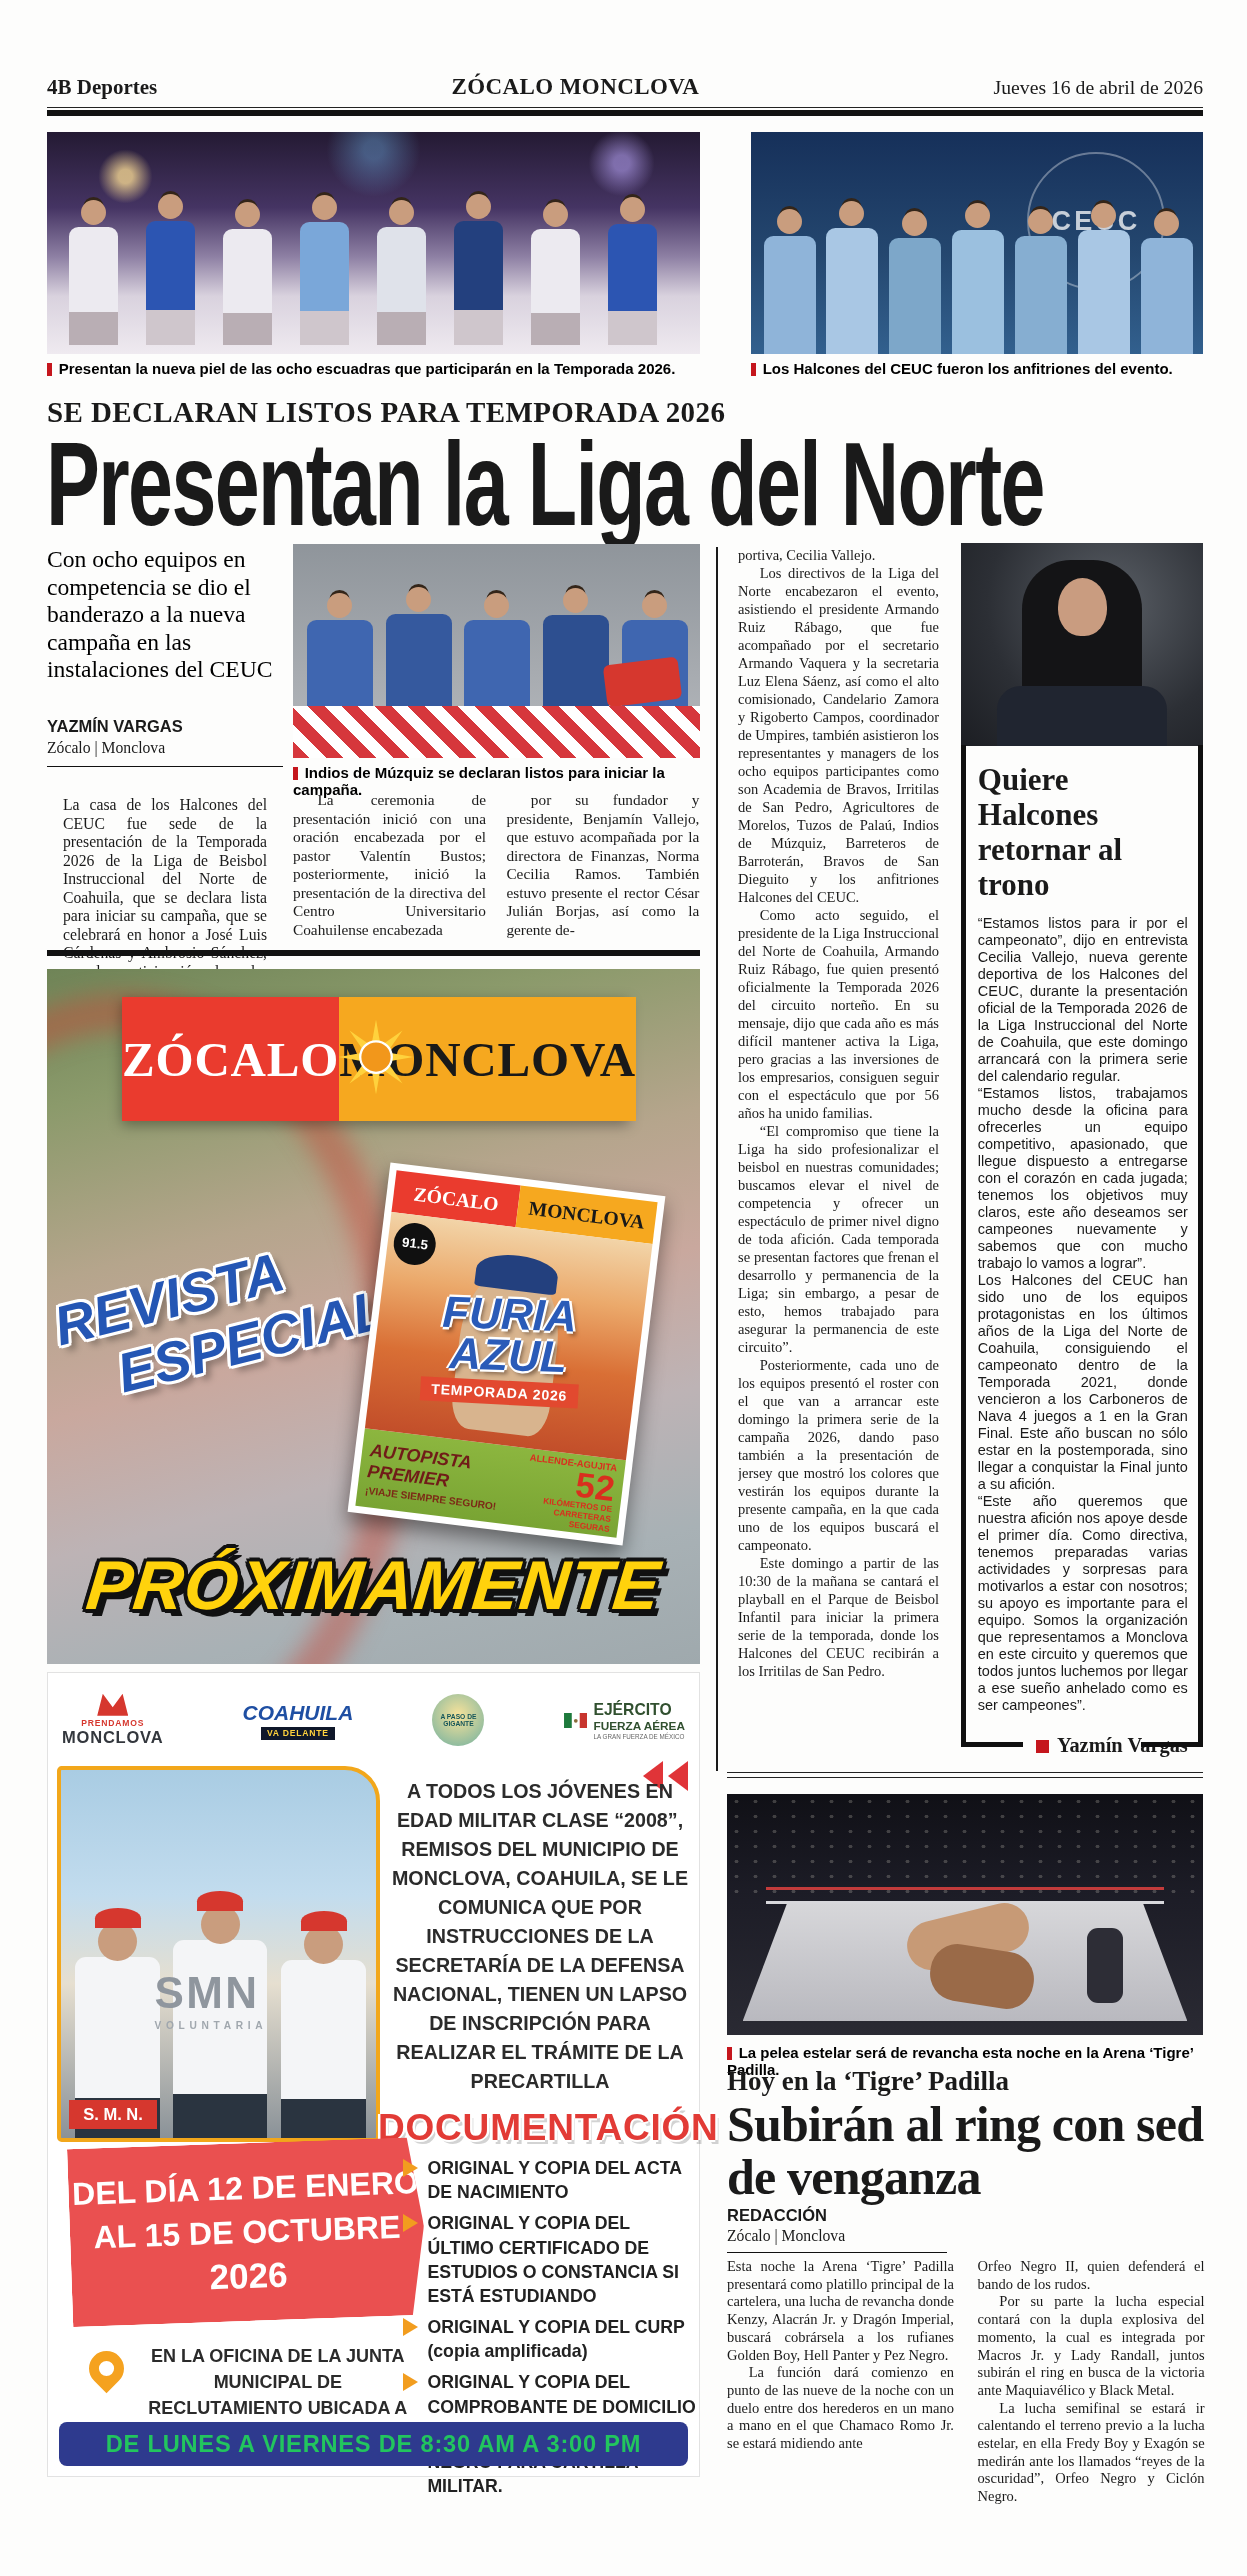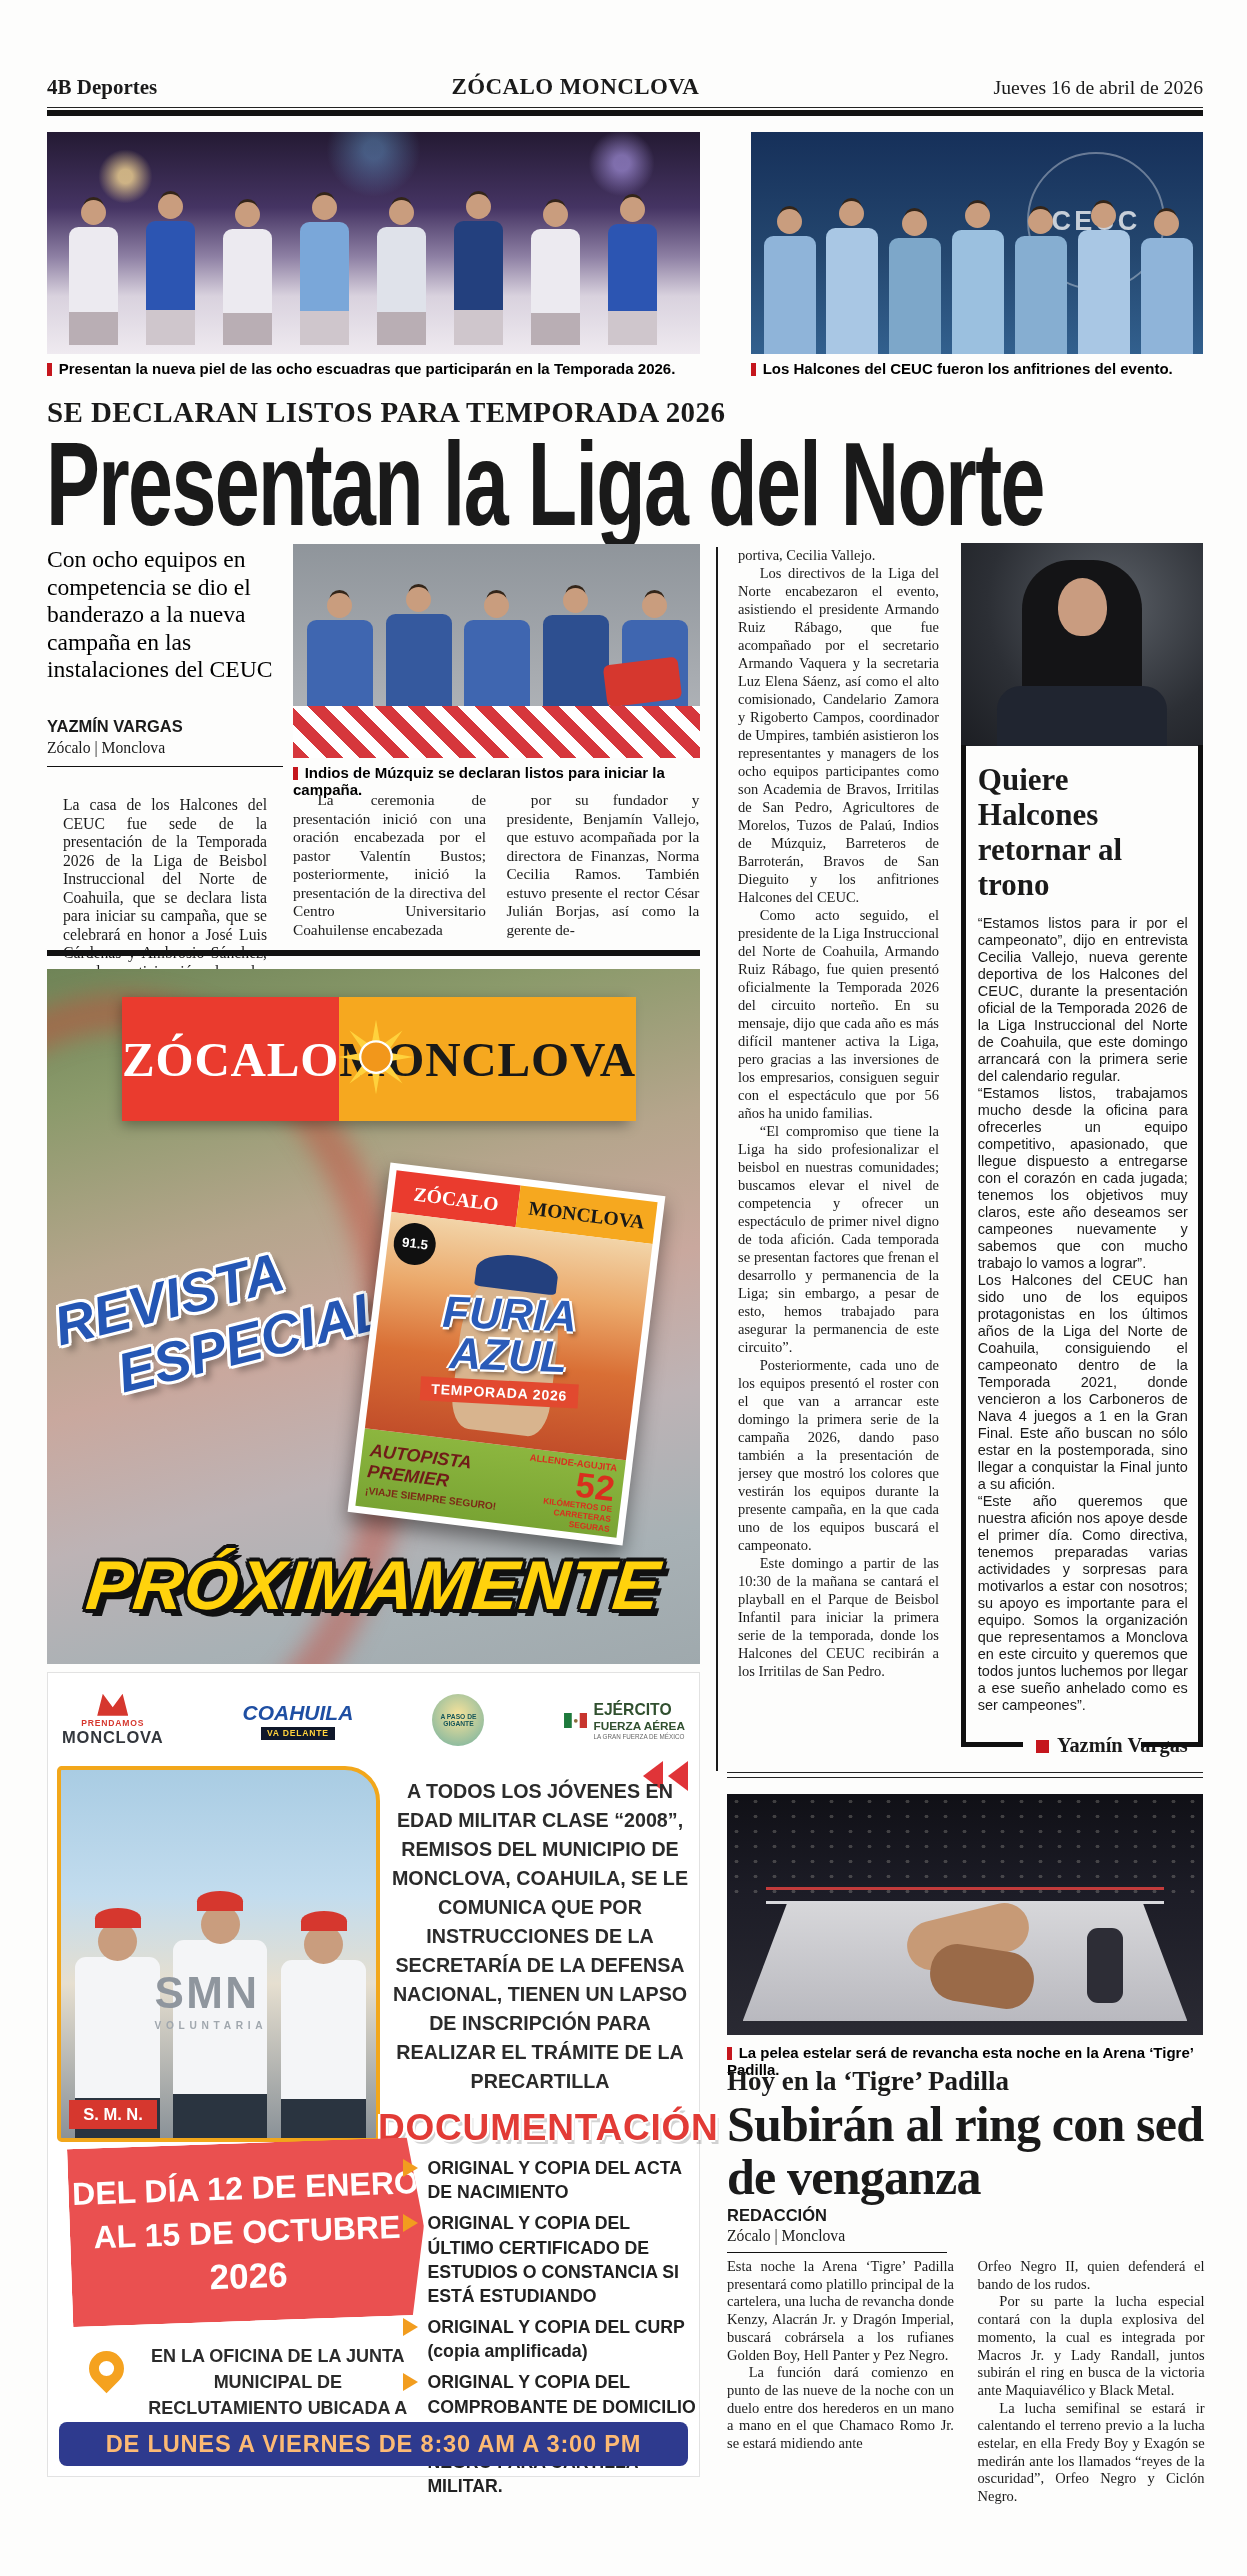--- a/index.html
+++ b/index.html
@@ -150,21 +150,21 @@
   .smn-date .d1{font-size:32px;line-height:44px;}
   .smn-date .d3{font-size:35px;}
   .smn-loc{position:absolute;left:41px;top:670px;width:330px;display:flex;gap:12.6px;align-items:flex-start;}
   .pin{flex:0 0 auto;width:35px;height:35px;background:#f5a21f;border-radius:50% 50% 50% 0;transform:rotate(-45deg);position:relative;margin-top:7.9px;}
   .pin::after{content:"";position:absolute;inset:10.2px;background:#fff;border-radius:50%;}
   .smn-loc .txt{flex:1;text-align:center;font-family:"Liberation Sans",sans-serif;font-weight:bold;font-size:18px;line-height:26px;color:#2b2b2b;}
   .smn-list{position:absolute;left:355px;top:483px;width:293px;margin:0;padding:0;list-style:none;}
   .smn-list li{display:flex;gap:9.4px;margin-bottom:6.3px;}
   .tri{flex:0 0 auto;width:0;height:0;border-left:15.7px solid #f29d1f;border-top:9.4px solid transparent;border-bottom:9.4px solid transparent;margin-top:3.1px;}
   .smn-list .it{font-family:"Liberation Sans",sans-serif;font-weight:bold;font-size:17.7px;line-height:24.4px;color:#222;}
-  .smn-hours{position:absolute;left:11px;right:11px;top:749px;height:44px;background:#2e3a8e;border-radius:7.9px;color:#fdba74;
+  .smn-hours{position:absolute;left:11px;right:11px;top:749px;height:44px;background:#2e3a8e;border-radius:7.9px;color:#22c55e;
       display:flex;align-items:center;justify-content:center;font-family:"Liberation Sans",sans-serif;font-weight:bold;font-size:23.6px;letter-spacing:0.8px;}
   
   .sep2{position:absolute;left:727px;top:1772px;width:476px;height:6.3px;border-top:1.6px solid #222;border-bottom:1.6px solid #222;box-sizing:border-box;}
   .lu-cap{position:absolute;left:727px;top:2044px;width:476px;}
   .lu-eye{position:absolute;left:727px;top:2066px;font-weight:bold;font-size:27px;}
   .lu-head{position:absolute;left:727px;top:2098px;width:484px;font-weight:bold;font-size:50px;line-height:53px;letter-spacing:-0.8px;}
   .lu-by{position:absolute;left:727px;top:2206px;width:220px;border-bottom:1.6px solid #111;padding-bottom:7.9px;}
   .lu-by .who{font-family:"Liberation Sans",sans-serif;font-weight:bold;font-size:16.5px;}
   .lu-by .org{font-size:15.7px;margin-top:1.6px;}
   .lu-cols{position:absolute;left:727px;top:2258px;width:478px;height:293px;overflow:hidden;display:flex;gap:23.6px;}

